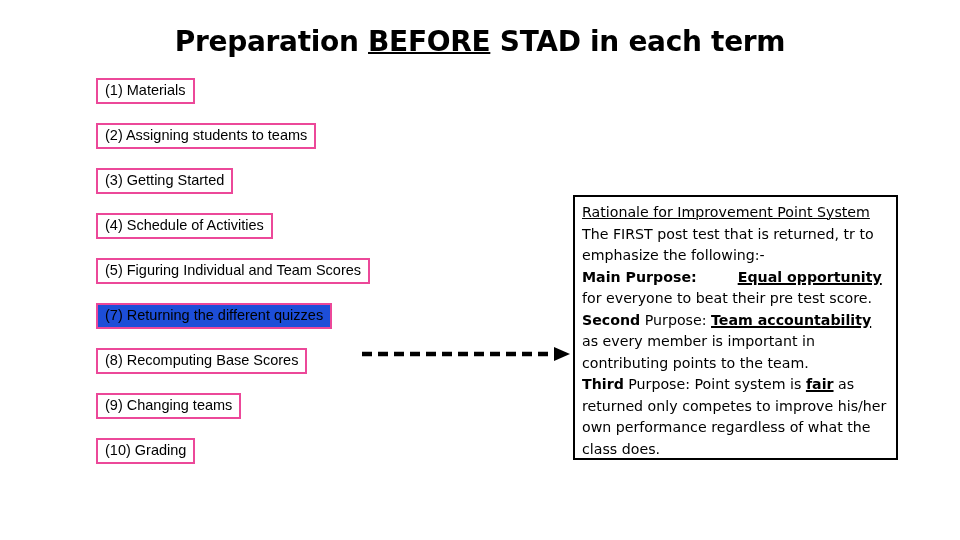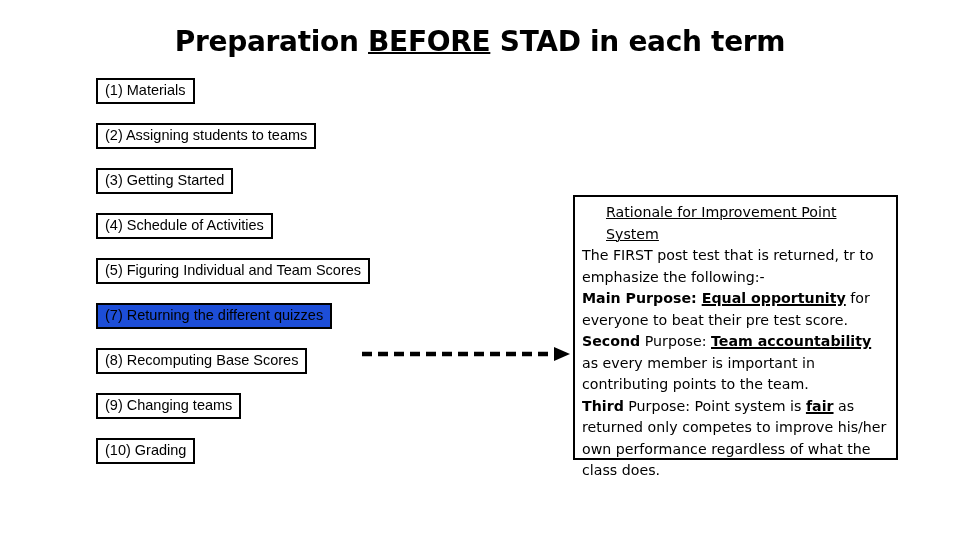--- a/index.html
+++ b/index.html
@@ -37,21 +37,21 @@
     position: absolute;
     left: 96px;
     top: 78px;
     width: 420px;
   }
   .step-row {
     height: 45px;
   }
   .step-box {
     display: inline-block;
-    border: 2px solid #000000;
+    border: 2px solid #ec4899;
     background: #ffffff;
     padding: 2px 7px 3px 7px;
     font-family: "Liberation Sans", sans-serif;
     font-size: 14.5px;
     line-height: 17px;
     white-space: nowrap;
     box-sizing: border-box;
   }
   .step-box.highlight {
     background: #1d4ed8;
@@ -78,34 +78,34 @@
     box-sizing: border-box;
     padding: 5px 6px 0 7px;
     font-family: "DejaVu Sans", sans-serif;
     font-size: 14.2px;
     line-height: 21.5px;
   }
   #rationale-panel .heading {
     text-decoration: underline;
     text-decoration-thickness: 1px;
     display: block;
-    margin-left: 24px;
   }
   #rationale-panel .body { display: block; }
   #rationale-panel b { font-weight: bold; text-align: center; }
   #rationale-panel .bu {
     font-weight: bold;
     text-decoration: underline;
     text-decoration-thickness: 1.5px;
     text-align: center;
   }
   #rationale-panel .u {
     text-decoration: underline;
     text-decoration-thickness: 1.5px;
     font-weight: bold;
+    margin-left: 36px;
   }
 </style>
 </head>
 <body>
 
 <div id="slide-title">
   <span>Preparation </span><span class="u">BEFORE</span><span> STAD in each term</span>
 </div>
 
 <div id="steps">

